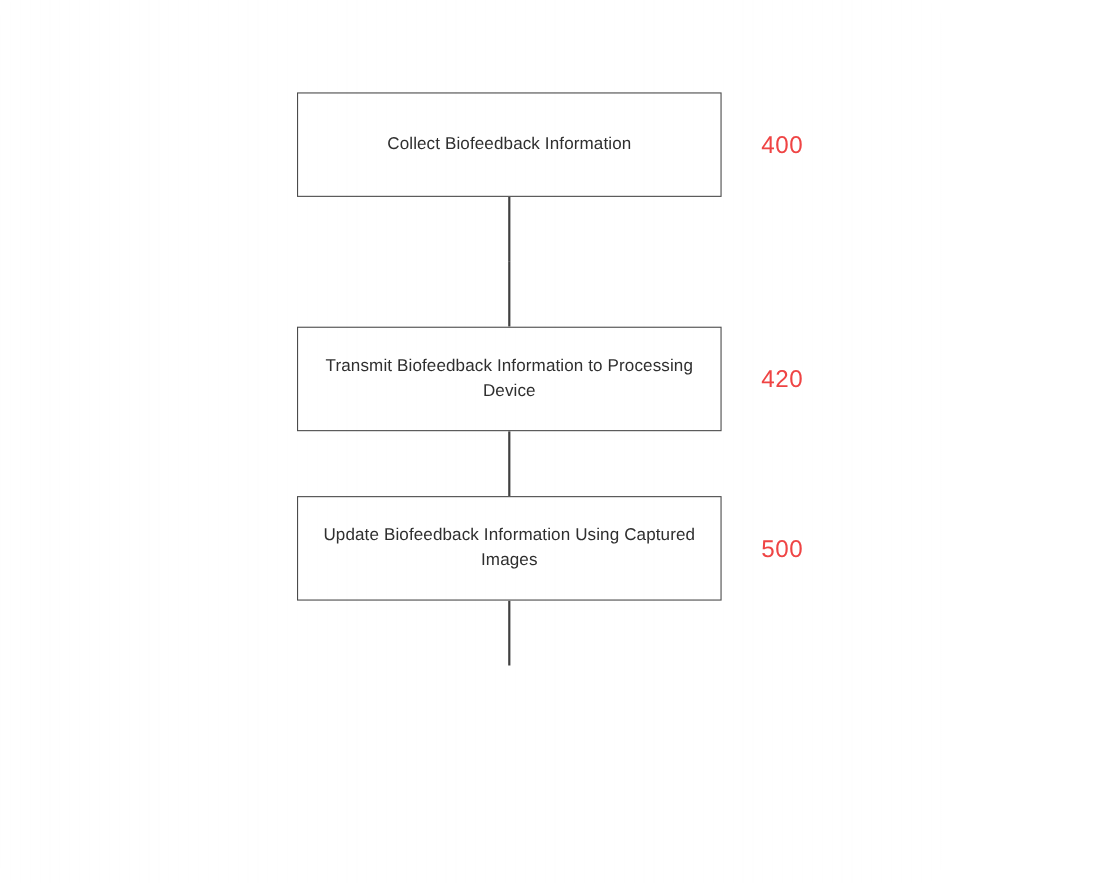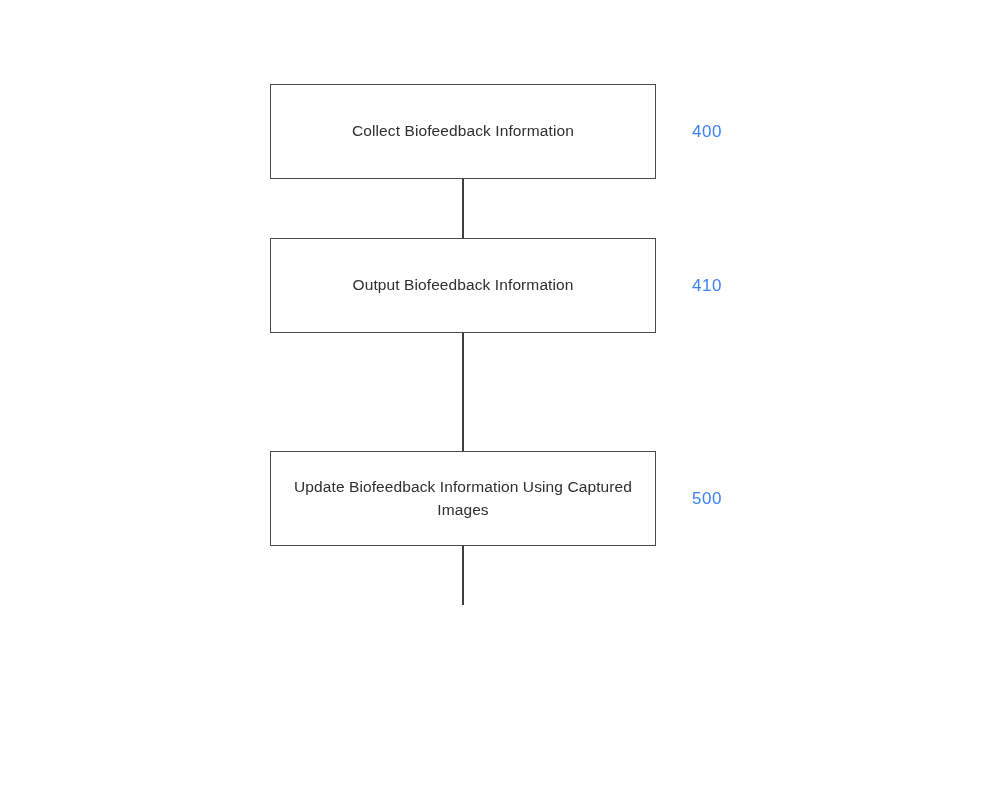--- a/index.html
+++ b/index.html
@@ -58,22 +58,22 @@
     font-size: 15.5px;
     line-height: 1.45;
     color: #2f2f2f;
     letter-spacing: 0.1px;
   }
   .ref {
     position: absolute;
     left: calc(100% + 36px);
     top: 50%;
     transform: translateY(-50%);
-    font-size: 17px;
-    color: #3b82f6;
+    font-size: 22px;
+    color: #ef4444;
     letter-spacing: 0.5px;
     white-space: nowrap;
   }
   .connector {
     width: 2px;
     height: 59px;
     background: #3f3f3f;
   }
 </style>
 </head>
@@ -84,29 +84,29 @@
 
     <div class="step">
       <div class="box">
         <span class="label">Collect Biofeedback Information</span>
       </div>
       <span class="ref">400</span>
     </div>
 
     <div class="connector"></div>
 
-    <div class="step">
-      <div class="box">
-        <span class="label">Output Biofeedback Information</span>
-      </div>
-      <span class="ref">410</span>
-    </div>
 
     <div class="connector"></div>
 
+    <div class="step">
+      <div class="box">
+        <span class="label">Transmit Biofeedback Information to Processing Device</span>
+      </div>
+      <span class="ref">420</span>
+    </div>
 
     <div class="connector"></div>
 
     <div class="step">
       <div class="box">
         <span class="label">Update Biofeedback Information Using Captured Images</span>
       </div>
       <span class="ref">500</span>
     </div>
 

